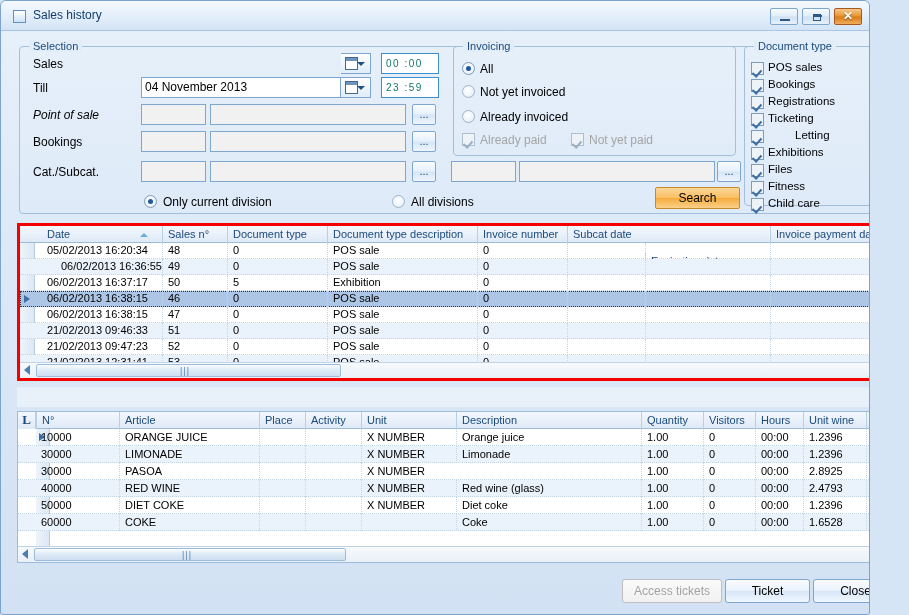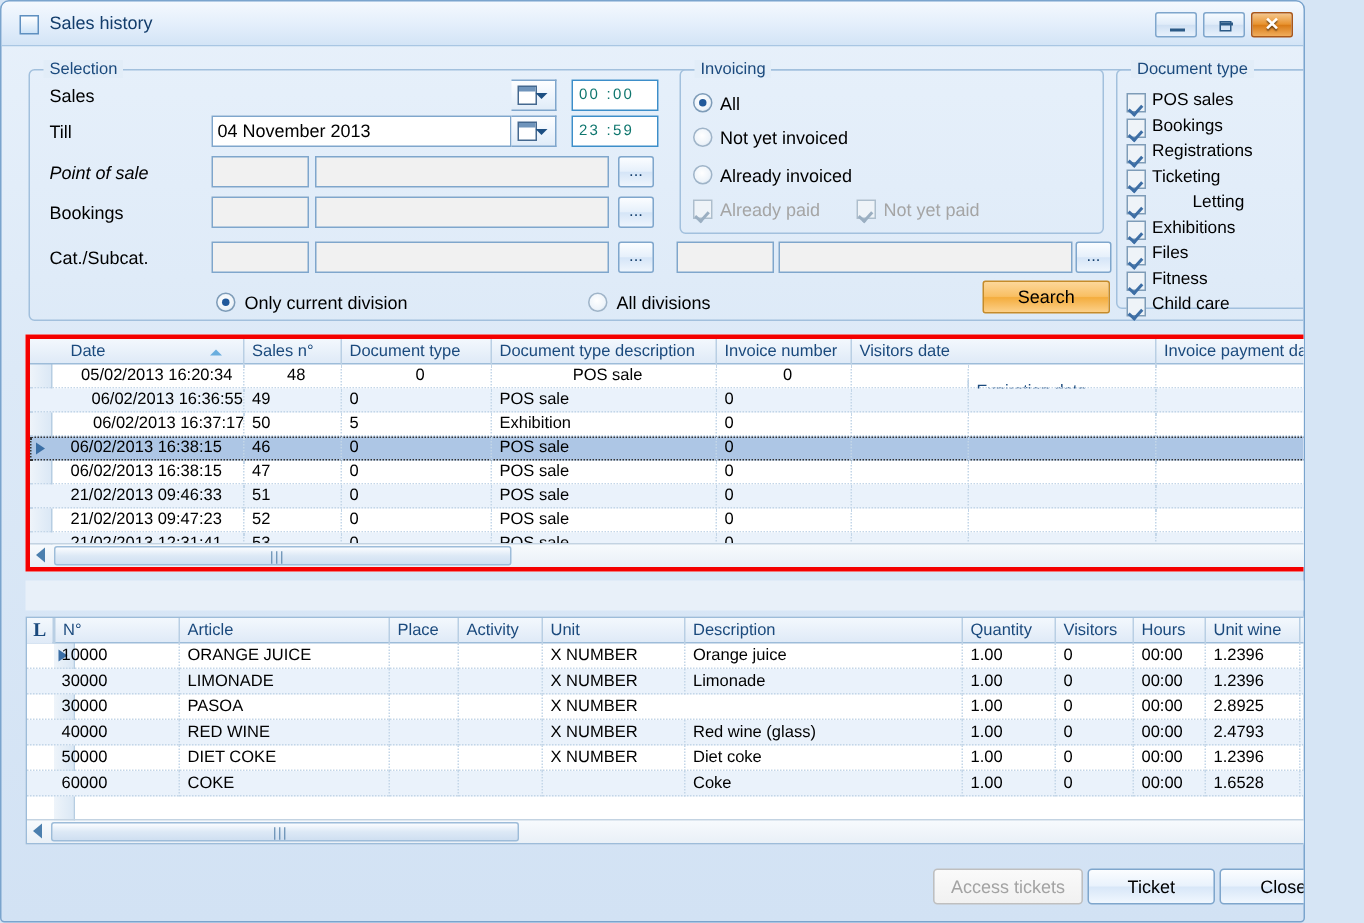--- a/index.html
+++ b/index.html
@@ -338,47 +338,47 @@
   <div class="redframe" style="left:16px; top:222px; width:877px; height:158px;">
     <div style="position:absolute; left:0; top:0; right:0; bottom:0; background:#fff;">
       <div class="rowsel" style="height:100%;"></div>
       <div class="ghead" id="sales-head">
           <div class="hc first" style="left: 22px; width: 120px;">Date</div>
           <span class="sortarrow" style="left: 120px; top: 7px;"></span>
           <div class="hc" style="left: 142px; width: 65px;">Sales n°</div>
           <div class="hc" style="left: 207px; width: 100px;">Document type</div>
           <div class="hc" style="left: 307px; width: 150px;">Document type description</div>
           <div class="hc" style="left: 457px; width: 90px;">Invoice number</div>
-          <div class="hc" style="left: 547px; width: 78px;">Visitors date</div>
+          <div class="hc" style="left: 547px; width: 78px;">Subcat date</div>
           <div class="hc" style="left: 625px; width: 125px; margin-top: 27px;">Expiration date</div>
           <div class="hc" style="left: 750px; width: 100px;">Invoice payment dat</div>
         </div>
       <div id="sales-body" style="position:absolute; left:0; top:17px; right:15px; bottom:16px; overflow:hidden;">
-          <div class="grow" style="top: 0px; text-align: center;">
+          <div class="grow" style="top: 0px;">
             <div class="cell first" style="left: 22px; width: 120px;">05/02/2013 16:20:34</div>
             <div class="cell" style="left: 142px; width: 65px;">48</div>
             <div class="cell" style="left: 207px; width: 100px;">0</div>
             <div class="cell" style="left: 307px; width: 150px;">POS sale</div>
             <div class="cell" style="left: 457px; width: 90px;">0</div>
             <div class="cell" style="left: 547px; width: 78px;"></div>
             <div class="cell" style="left: 625px; width: 125px;"></div>
             <div class="cell" style="left: 750px; width: 100px;"></div>
           </div>
           <div class="grow alt" style="top: 16px;">
             <div class="cell first" style="left: 36px; width: 120px;">06/02/2013 16:36:55</div>
             <div class="cell" style="left: 142px; width: 65px;">49</div>
             <div class="cell" style="left: 207px; width: 100px;">0</div>
             <div class="cell" style="left: 307px; width: 150px;">POS sale</div>
             <div class="cell" style="left: 457px; width: 90px;">0</div>
             <div class="cell" style="left: 547px; width: 78px;"></div>
             <div class="cell" style="left: 625px; width: 125px;"></div>
             <div class="cell" style="left: 750px; width: 100px;"></div>
           </div>
           <div class="grow" style="top: 32px;">
-            <div class="cell first" style="left: 22px; width: 120px; margin-left: 15px;">06/02/2013 16:37:17</div>
+            <div class="cell first" style="left: 22px; width: 120px;">06/02/2013 16:37:17</div>
             <div class="cell" style="left: 142px; width: 65px;">50</div>
             <div class="cell" style="left: 207px; width: 100px;">5</div>
             <div class="cell" style="left: 307px; width: 150px;">Exhibition</div>
             <div class="cell" style="left: 457px; width: 90px;">0</div>
             <div class="cell" style="left: 547px; width: 78px;"></div>
             <div class="cell" style="left: 625px; width: 125px;"></div>
             <div class="cell" style="left: 750px; width: 100px;"></div>
           </div>
           <div class="grow sel" style="top: 48px;">
             <span class="rowmark"></span>

